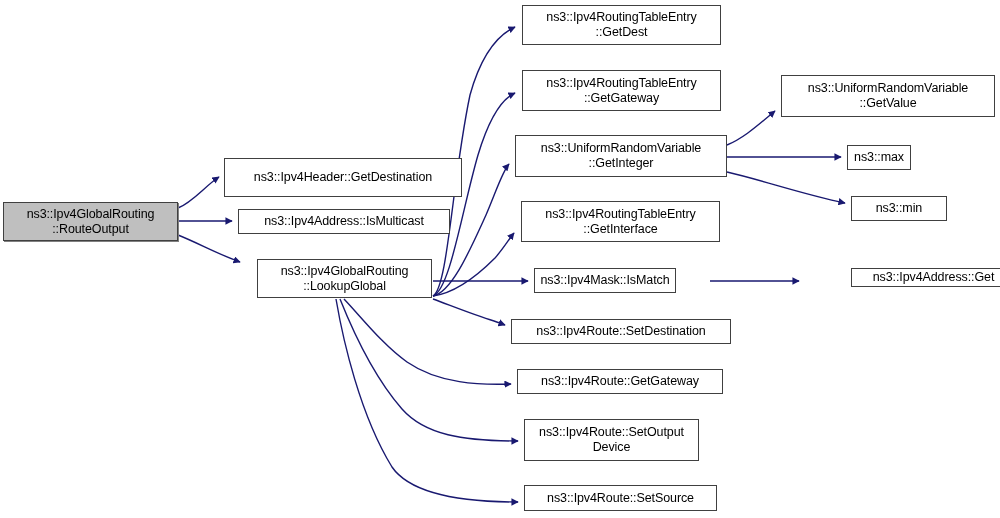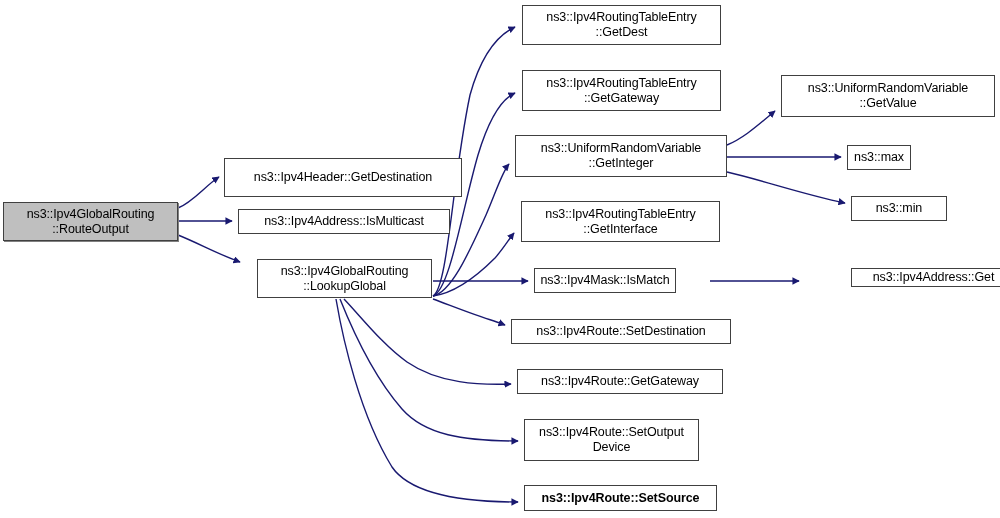--- a/index.html
+++ b/index.html
@@ -96,21 +96,21 @@
 ::GetGateway</span></div>
       <div class="node" style="left: 515px; top: 135px; width: 212px; height: 42px;"><span class="node-label">ns3::UniformRandomVariable
 ::GetInteger</span></div>
       <div class="node" style="left: 521px; top: 201px; width: 199px; height: 41px;"><span class="node-label">ns3::Ipv4RoutingTableEntry
 ::GetInterface</span></div>
       <div class="node" style="left: 534px; top: 268px; width: 142px; height: 25px;"><span class="node-label">ns3::Ipv4Mask::IsMatch</span></div>
       <div class="node" style="left: 511px; top: 319px; width: 220px; height: 25px;"><span class="node-label">ns3::Ipv4Route::SetDestination</span></div>
       <div class="node" style="left: 517px; top: 369px; width: 206px; height: 25px;"><span class="node-label">ns3::Ipv4Route::GetGateway</span></div>
       <div class="node" style="left: 524px; top: 419px; width: 175px; height: 42px;"><span class="node-label">ns3::Ipv4Route::SetOutput
 Device</span></div>
-      <div class="node" style="left: 524px; top: 485px; width: 193px; height: 26px; font-weight: bold;"><span class="node-label">ns3::Ipv4Route::SetSource</span></div>
+      <div class="node" style="left: 524px; top: 485px; width: 193px; height: 26px;"><span class="node-label">ns3::Ipv4Route::SetSource</span></div>
       <div class="node" style="left: 781px; top: 75px; width: 214px; height: 42px;"><span class="node-label">ns3::UniformRandomVariable
 ::GetValue</span></div>
       <div class="node" style="left: 847px; top: 145px; width: 64px; height: 25px;"><span class="node-label">ns3::max</span></div>
       <div class="node" style="left: 851px; top: 196px; width: 96px; height: 25px;"><span class="node-label">ns3::min</span></div>
       <div class="node" style="left: 835px; top: 268px; width: 165px; height: 19px; margin-left: 16px;"><span class="node-label">ns3::Ipv4Address::Get</span></div>
     </div>
 
 </div>
 
 </body></html>

